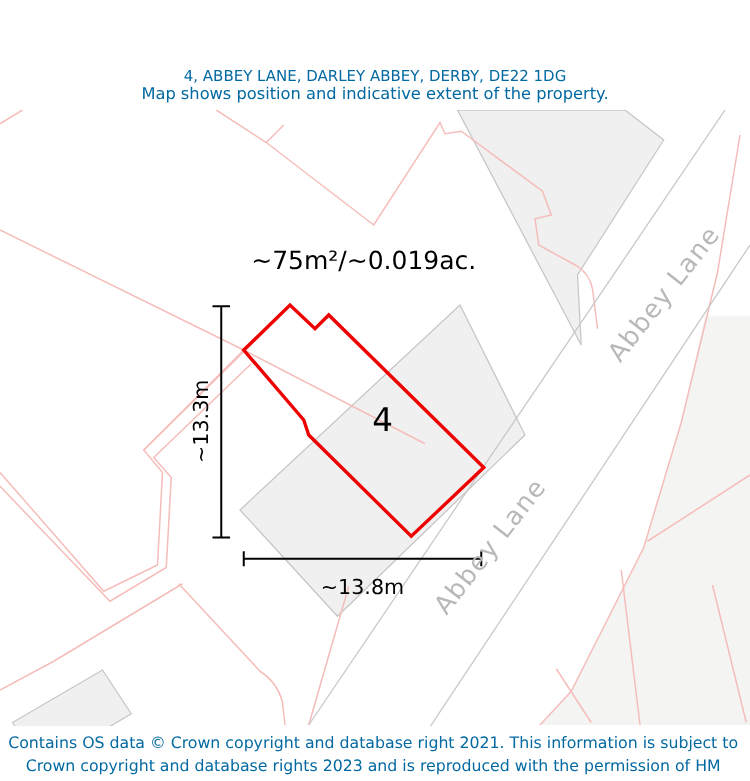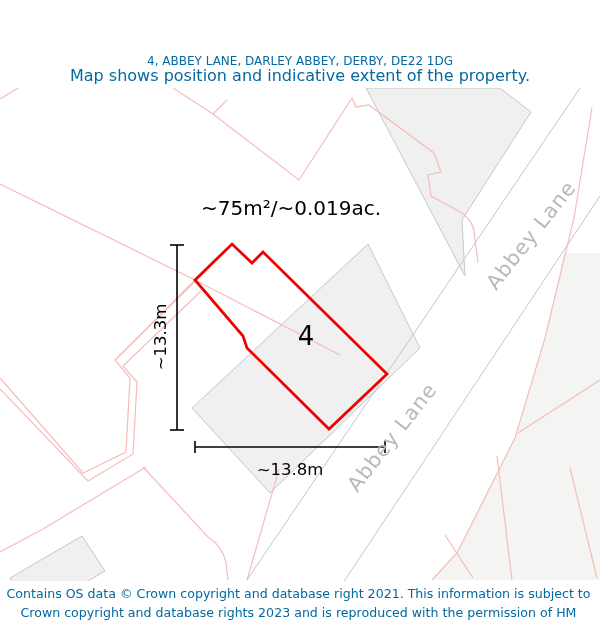--- a/index.html
+++ b/index.html
@@ -1,20 +1,20 @@
 <!DOCTYPE html>
 <html><head>
 <meta charset="utf-8">
 <style>
   html,body{margin:0;padding:0;background:#fff;}
   #page{position:relative;width:600px;height:625px;background:#ffffff;overflow:hidden;
         font-family:"DejaVu Sans","Liberation Sans",sans-serif;color:#0369a1;margin-top:48px;}
   #header{position:absolute;top:0;left:0;width:600px;height:40px;text-align:center;background:#fff;}
   #header .title{margin:0;padding-top:6px;font-size:12px;line-height:15px;font-weight:normal;}
-  #header .subtitle{margin:0;font-size:16px;line-height:14px;font-weight:normal;}
+  #header .subtitle{margin:0;font-size:13px;line-height:14px;font-weight:normal;}
   #map{position:absolute;top:40px;left:0;width:524px;height:493px;background:#fff;}
   #map svg{display:block;}
   text{font-family:"DejaVu Sans","Liberation Sans",sans-serif;}
   .map-label{font-size:20px;}
   .plot-label{font-size:26px;}
   .dim-label{font-size:16.5px;}
   .road-label{font-size:20.5px;letter-spacing:1px;}
   #footer{position:absolute;top:533px;left:0;width:600px;height:92px;background:#fff;
           box-sizing:border-box;padding:3px 8px 0 5px;font-size:12.6px;line-height:19.4px;text-align:center;}
 </style>

